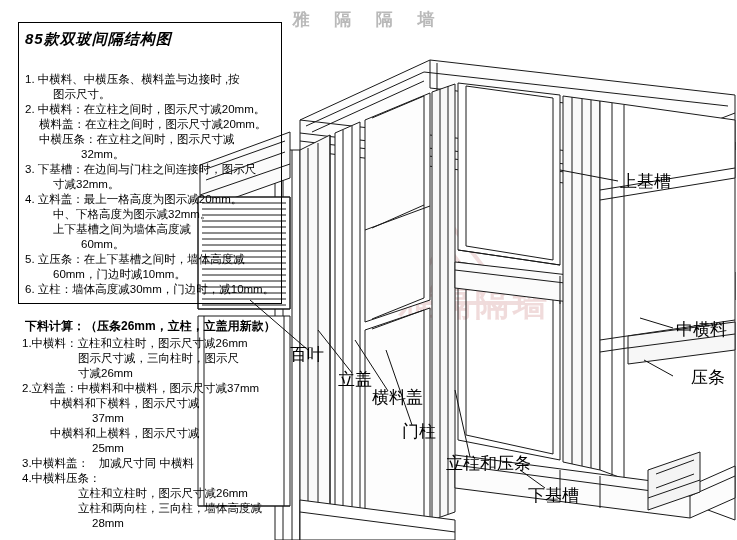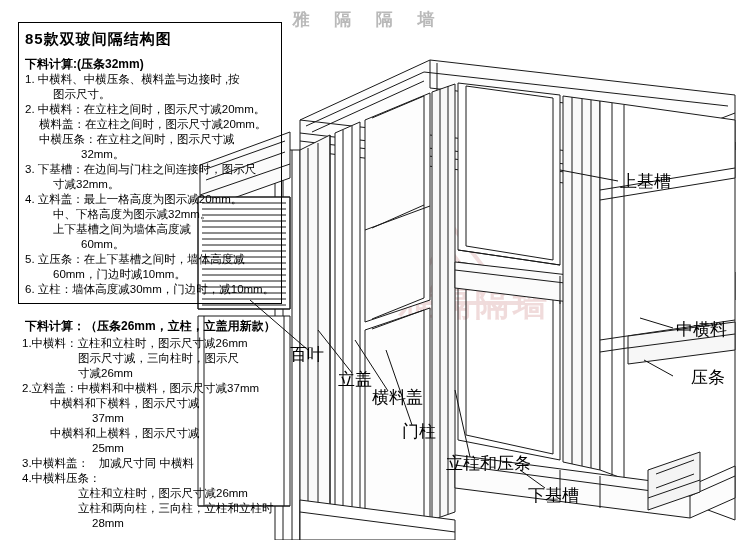--- a/index.html
+++ b/index.html
@@ -26,20 +26,21 @@
     position:absolute;left:0;top:96px;width:240px;text-align:center;
     font-size:34px;font-weight:bold;color:#e2b9b9;letter-spacing:4px;
     white-space:nowrap;
   }
 
   
   .title{
     position:absolute;left:25px;top:30px;
     font-size:15px;font-weight:bold;color:#000;
     letter-spacing:1px;
+    font-style:italic;
   }
   .sec-head{
     position:absolute;font-size:12px;font-weight:bold;color:#000;
   }
   .block{position:absolute;font-size:11.5px;color:#000;line-height:15px;}
   .block .ln{white-space:nowrap;}
   .indent1{padding-left:14px;}
   .indent2{padding-left:28px;}
   .indent3{padding-left:56px;}
   .indent4{padding-left:70px;}
@@ -233,21 +234,20 @@
         <path d="M300 512 L455 532"></path>
       </g>
 
     </g>
   </svg>
 
   <div class="textframe"></div>
 
   <div class="title">85款双玻间隔结构图</div>
 
-  <div class="sec-head" style="left:25px;top:56px;">下料计算:(压条32mm)</div>
 
   <div class="block" style="left:25px;top:72px;width:255px;">
     <div class="ln"><span>1.</span> <span>中横料、中横压条、横料盖与边接时 ,按</span></div>
     <div class="ln indent2">图示尺寸。</div>
 
     <div class="ln"><span>2.</span> <span>中横料：在立柱之间时，图示尺寸减20mm。</span></div>
     <div class="ln indent1">横料盖：在立柱之间时，图示尺寸减20mm。</div>
     <div class="ln indent1">中横压条：在立柱之间时，图示尺寸减</div>
     <div class="ln indent3">32mm。</div>
 
@@ -275,21 +275,21 @@
     <div class="ln"><span>2.</span><span>立料盖：</span><span>中横料和中横料，图示尺寸减37mm</span></div>
     <div class="ln indent2">中横料和下横料，图示尺寸减</div>
     <div class="ln indent4">37mm</div>
     <div class="ln indent2">中横料和上横料，图示尺寸减</div>
     <div class="ln indent4">25mm</div>
 
     <div class="ln"><span>3.</span><span>中横料盖：</span>&nbsp;&nbsp;&nbsp;<span>加减尺寸同 中横料</span></div>
 
     <div class="ln"><span>4.</span><span>中横料压条：</span></div>
     <div class="ln indent3">立柱和立柱时，图示尺寸减26mm</div>
-    <div class="ln indent3">立柱和两向柱，三向柱，立柱和立柱时</div>
+    <div class="ln indent3">立柱和两向柱，三向柱，墙体高度减</div>
     <div class="ln indent4">28mm</div>
   </div>
 
   <svg class="draw">
     <g stroke="#111" stroke-width="1" fill="none">
       <path d="M618 181 L560 170"></path>
       <path d="M673 328 L640 318"></path>
       <path d="M673 376 L644 360"></path>
       <path d="M545 488 L520 470"></path>
       <path d="M308 350 L250 300"></path>

